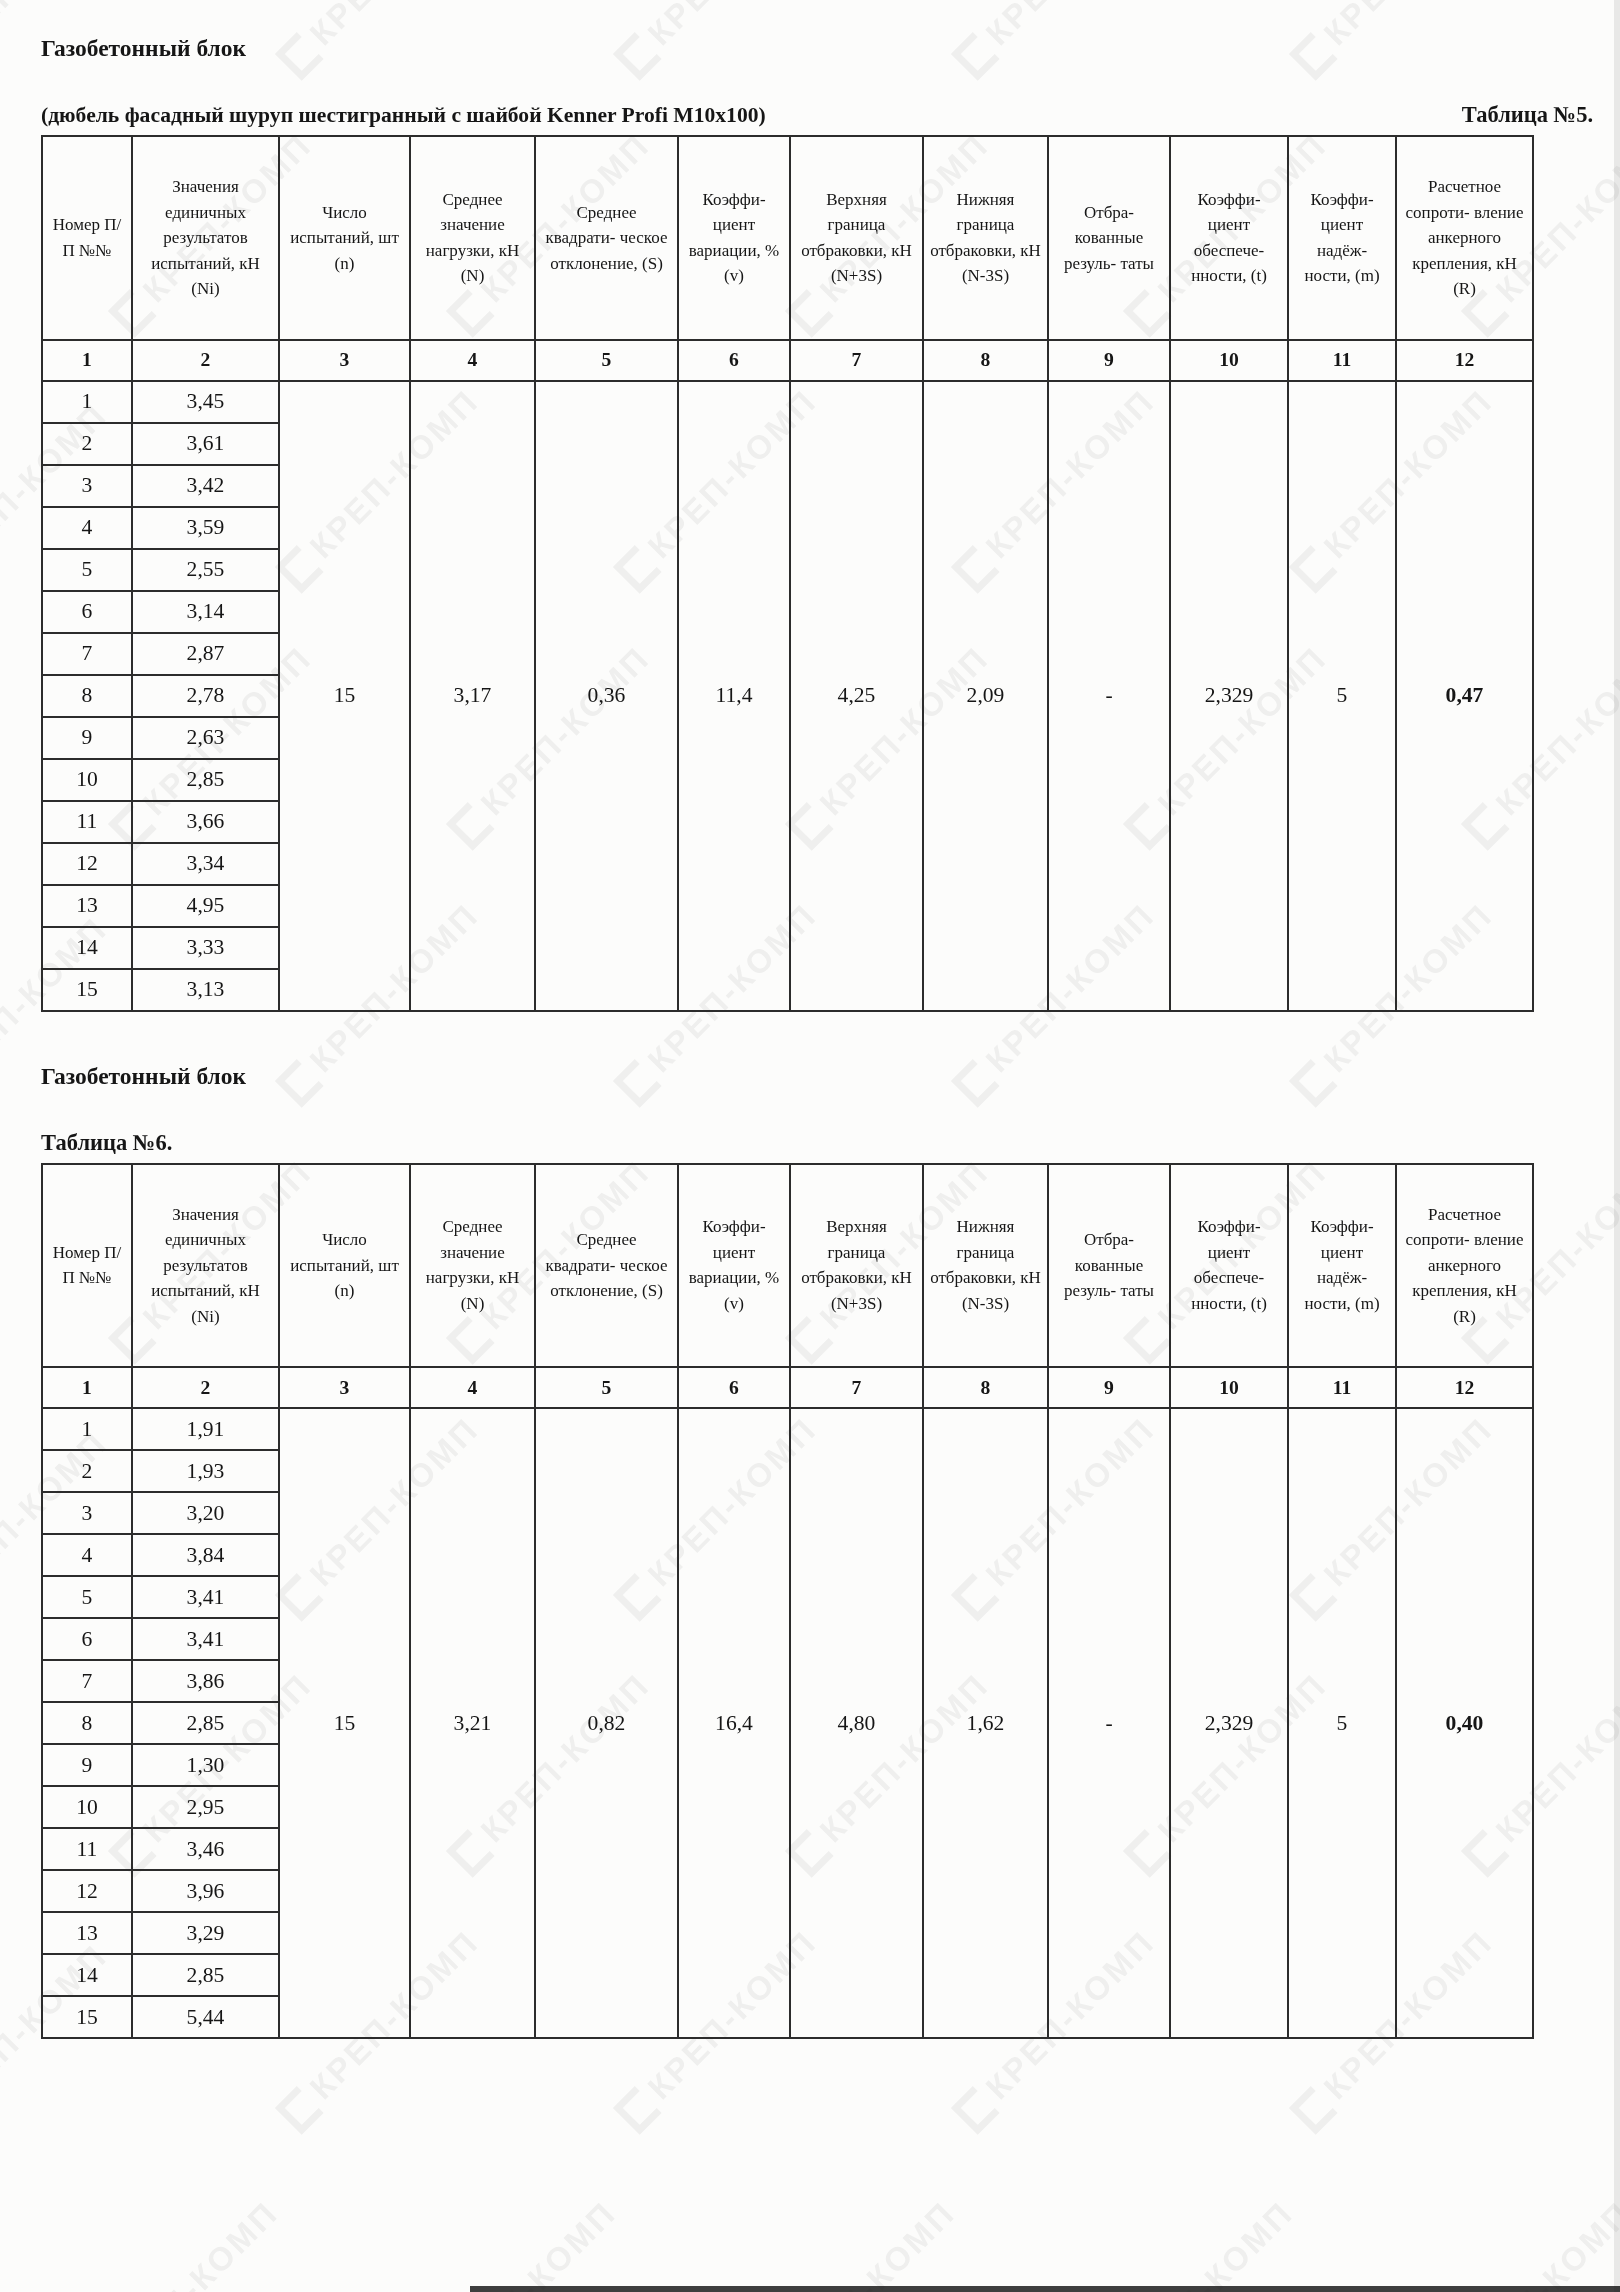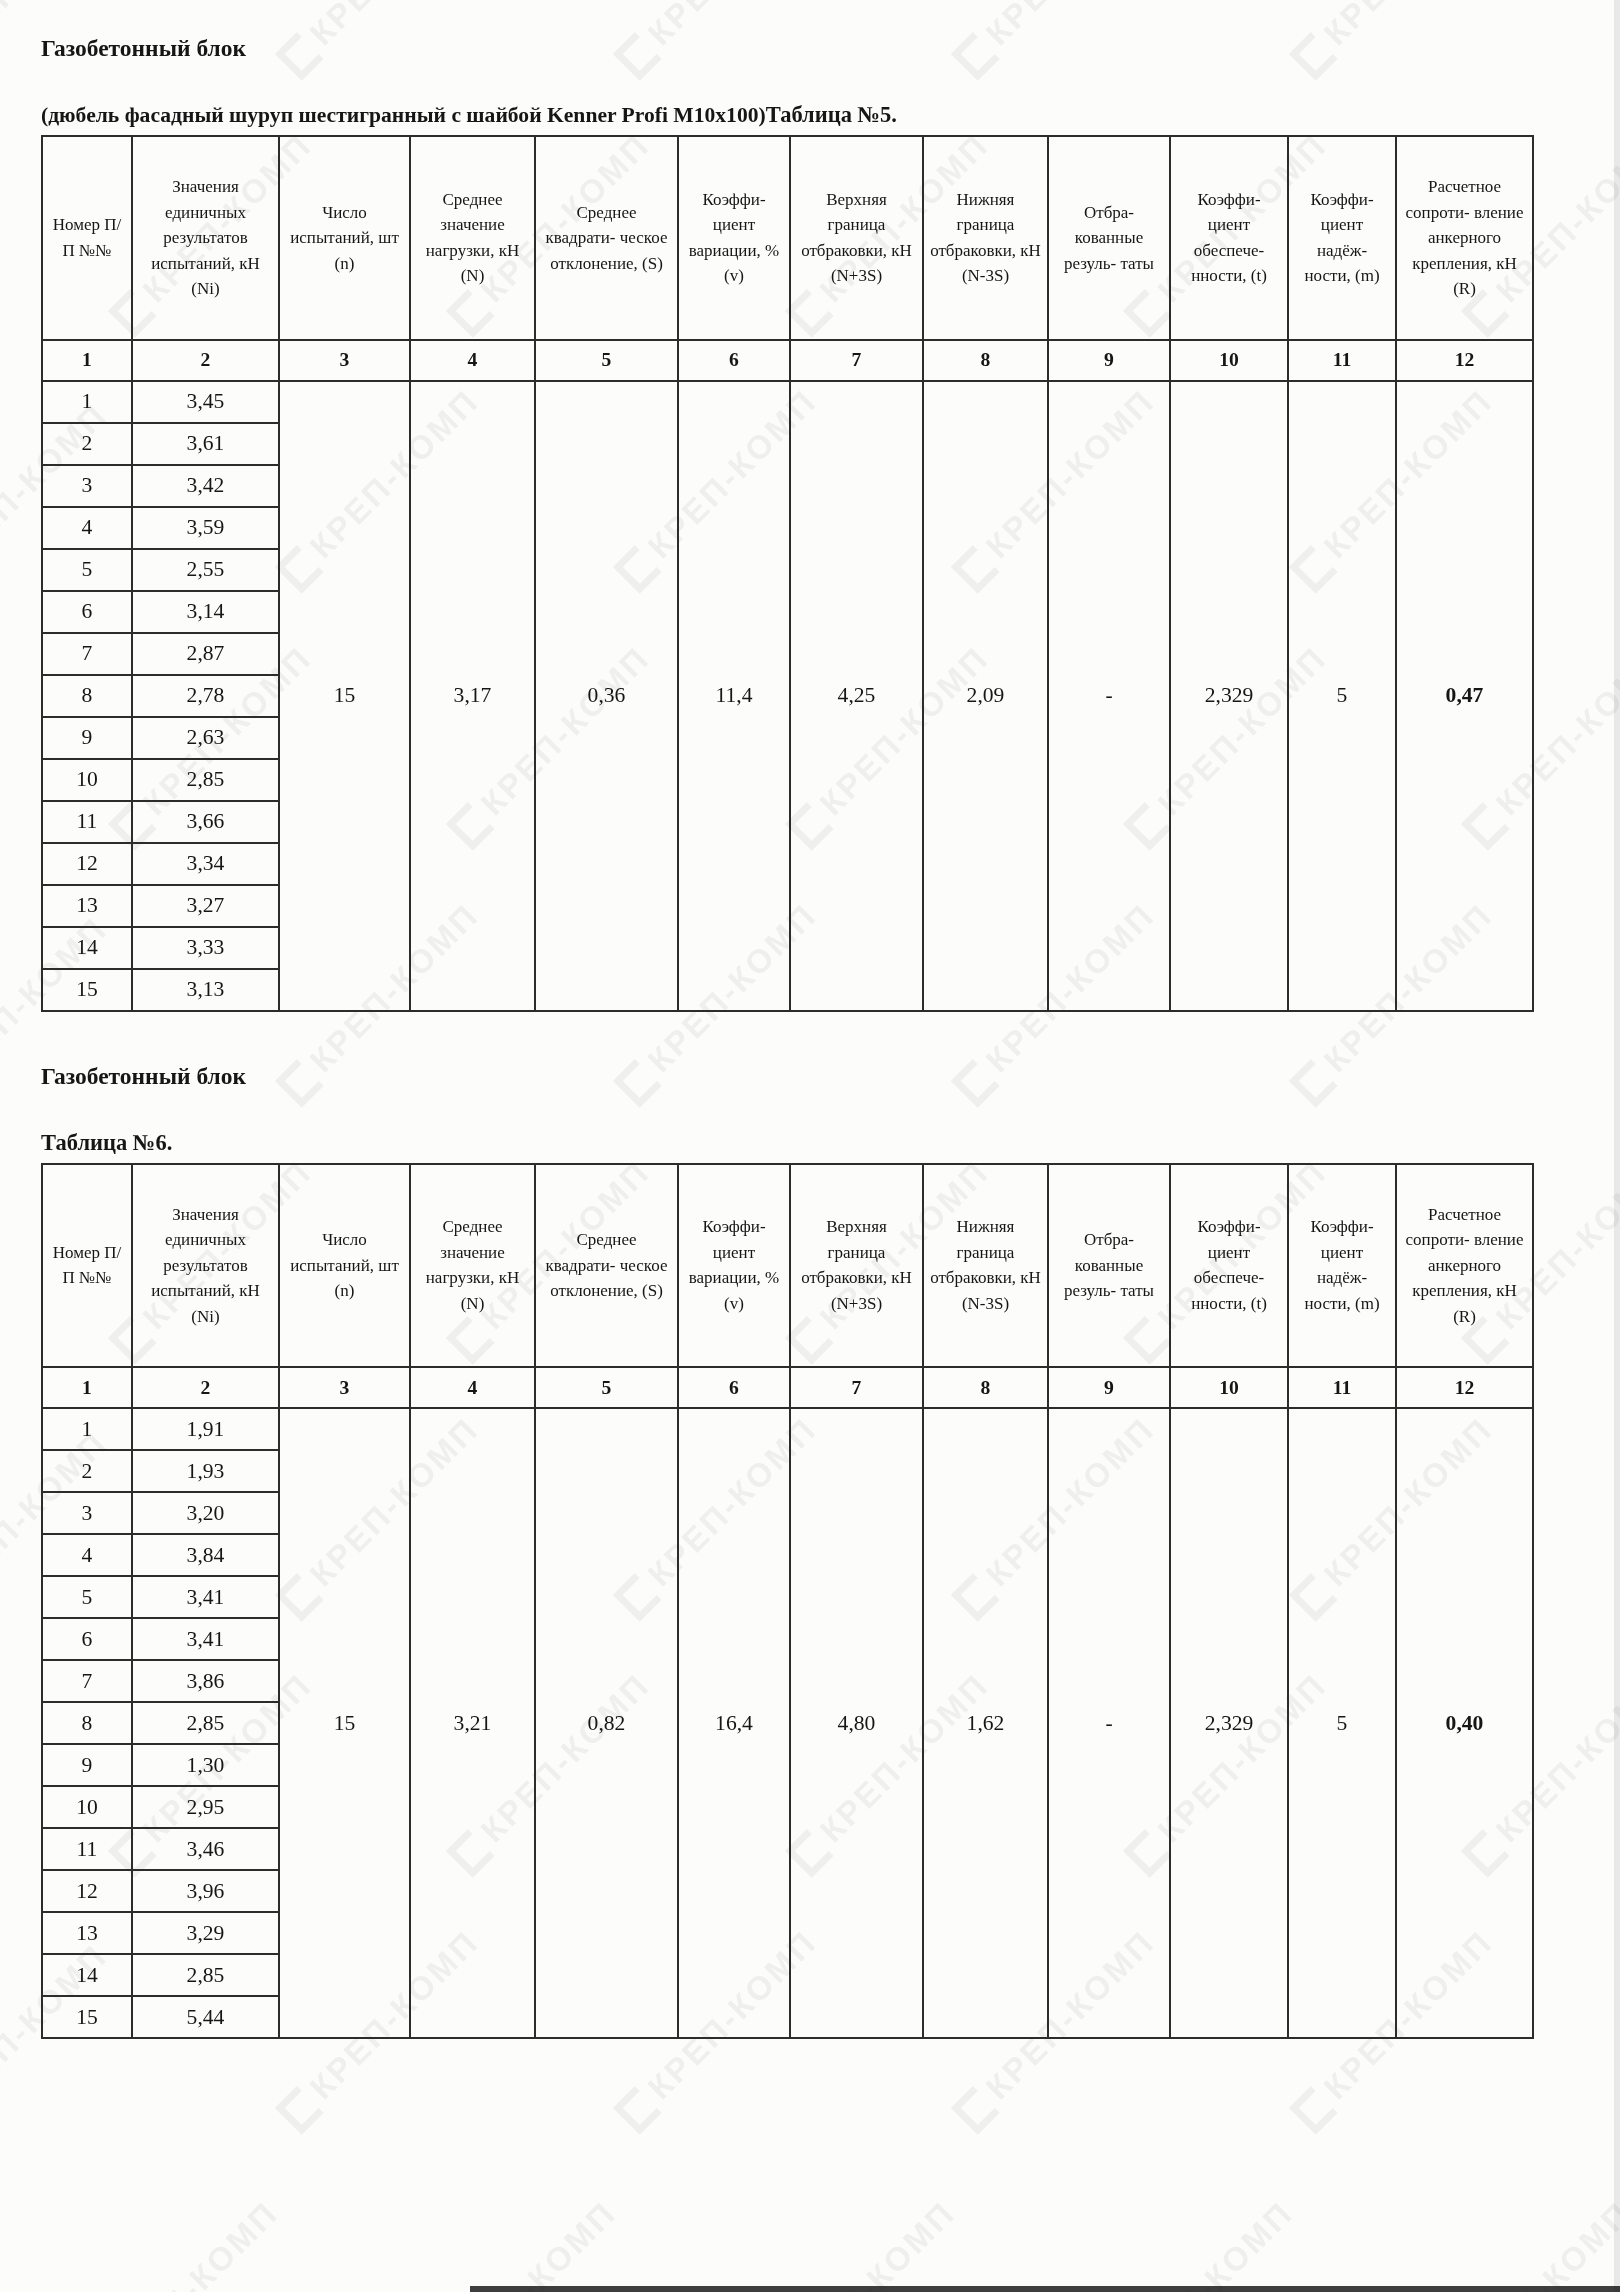--- a/index.html
+++ b/index.html
@@ -30,21 +30,21 @@
     border:7.8px solid currentColor;border-right:none;
     display:inline-block;
   }
   
   .edge-right{position:absolute;top:0;right:0;width:5.9px;height:100%;background:rgba(60,60,60,0.10);z-index:3;}
   .edge-bottom{position:absolute;left:470px;right:0;bottom:0;height:6.9px;background:rgba(20,20,20,0.82);z-index:3;}
   
   .content{position:absolute;left:41px;top:35px;width:1556px;z-index:2;}
   .section2{margin-top:51px;}
   .doc-title{font-size:23.5px;font-weight:bold;margin:0 0 9.8px 0;}
-  .sub-row{display:flex;align-items:flex-end;margin-bottom:6.9px;margin-top:40px;}
+  .sub-row{display:flex;justify-content:space-between;align-items:flex-end;margin-bottom:6.9px;margin-top:40px;}
   .doc-subtitle{font-size:21.6px;font-weight:bold;}
   .table-label{font-size:22.5px;font-weight:bold;padding-right:3.9px;}
   table{
     border-collapse:collapse;
     table-layout:fixed;
     width:1492px;
   }
   th,td{
     border:2px solid #2c2c2c;
     text-align:center;
@@ -387,21 +387,21 @@
             <td>3,66</td>
           </tr>
 
           <tr class="datarow">
             <td>12</td>
             <td>3,34</td>
           </tr>
 
           <tr class="datarow">
             <td>13</td>
-            <td>3,27</td>
+            <td>4,95</td>
           </tr>
 
           <tr class="datarow">
             <td>14</td>
             <td>3,33</td>
           </tr>
 
           <tr class="datarow">
             <td>15</td>
             <td>3,13</td>

